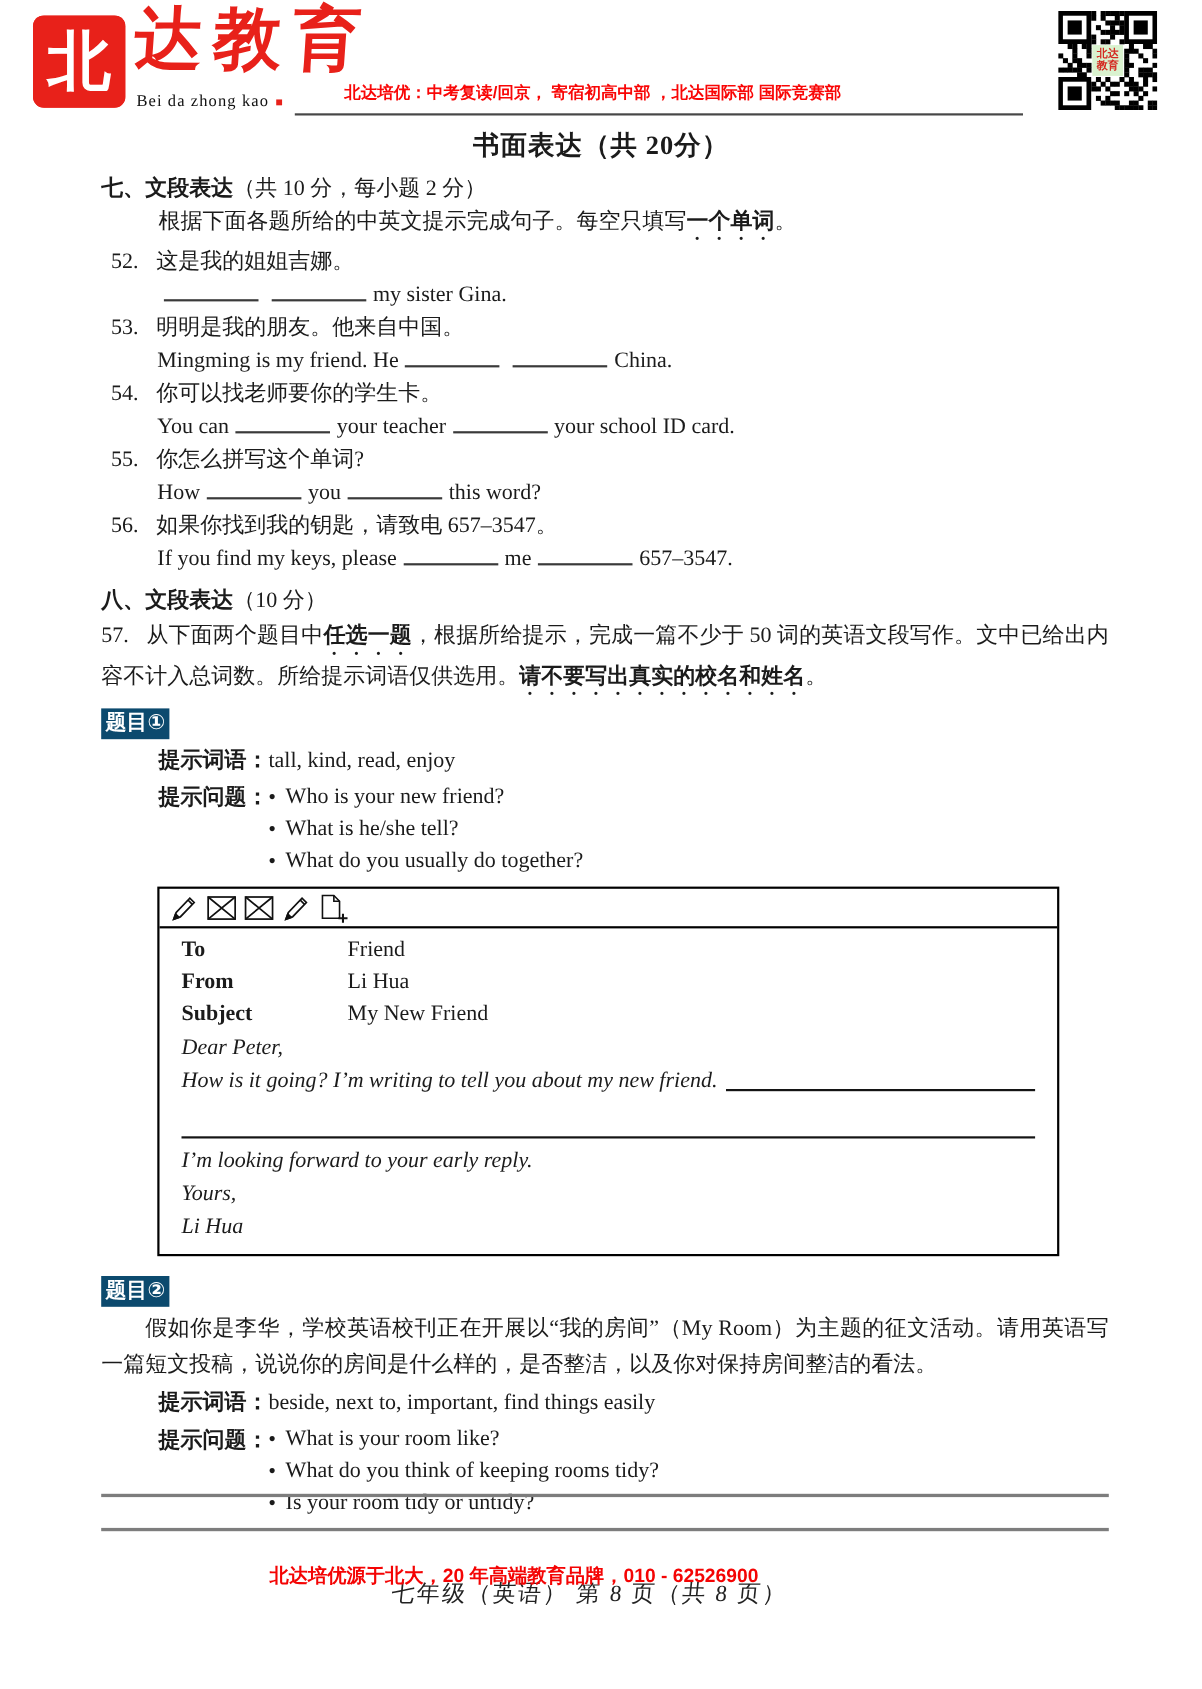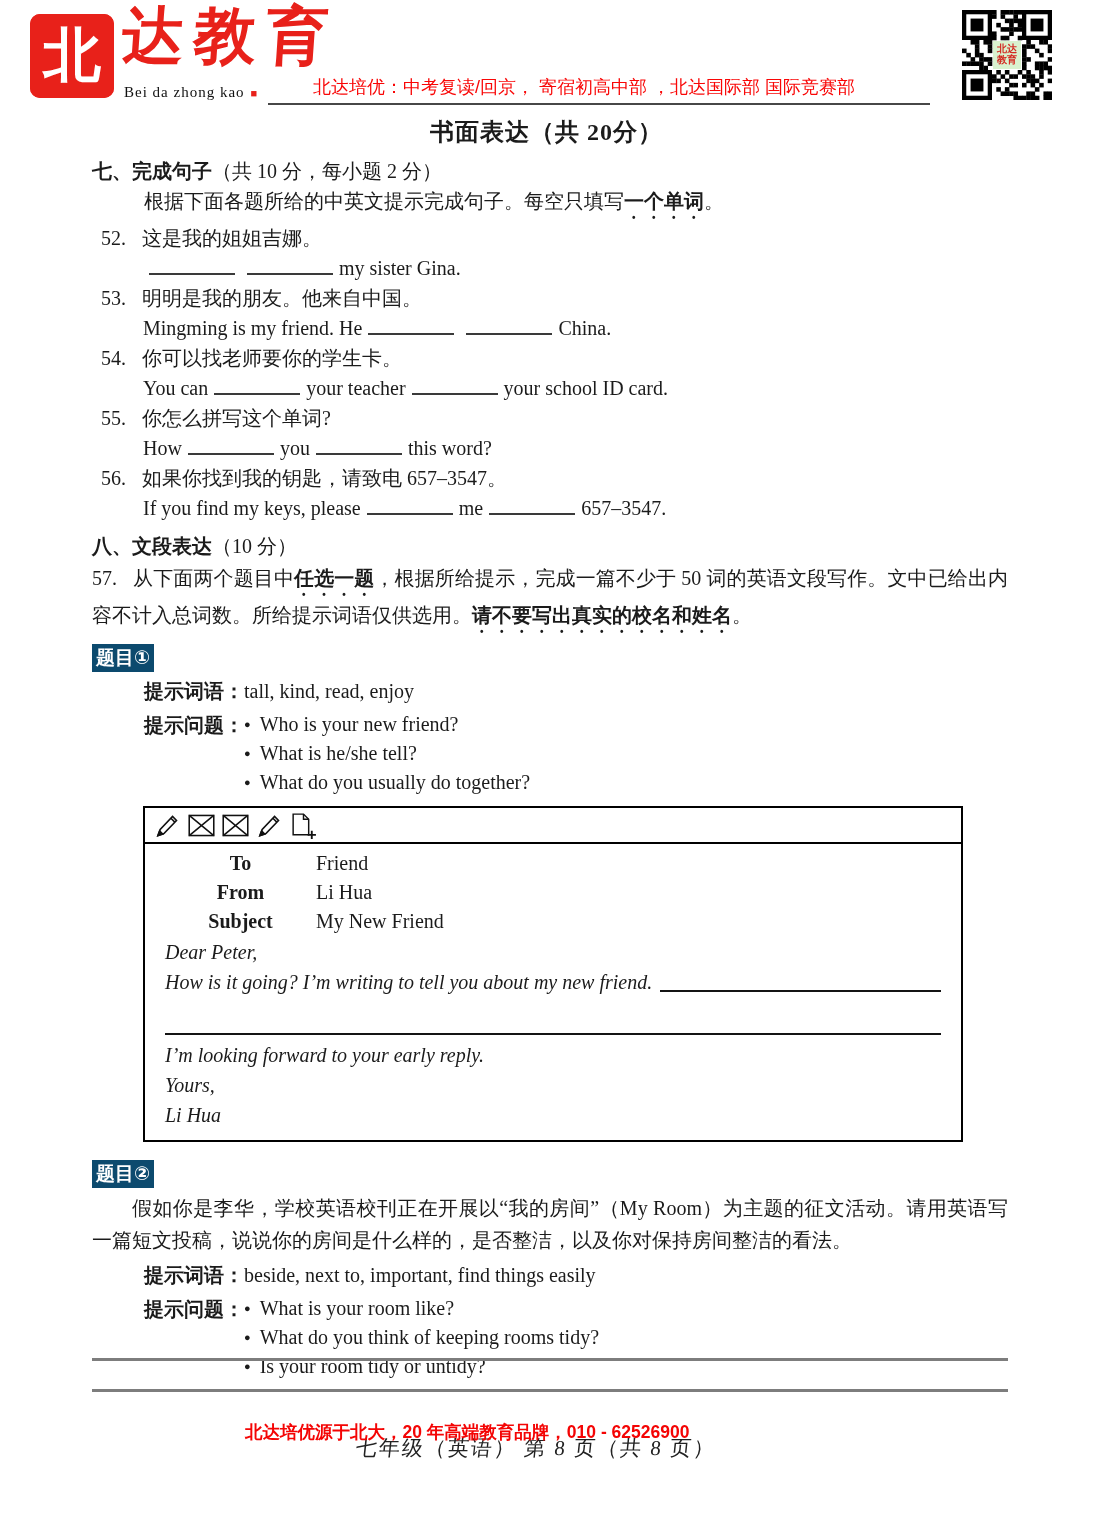--- a/index.html
+++ b/index.html
@@ -9,21 +9,21 @@
   
   .header{position:relative;height:110px;}
   .seal{position:absolute;left:30px;top:14px;width:84px;height:84px;background:#e8211a;
         border-radius:10px;display:flex;align-items:center;justify-content:center;
         color:#fff;font-weight:bold;font-size:58px;font-family:"Liberation Sans","DejaVu Sans",sans-serif;
         box-shadow:0 0 0 2px #e8211a inset;}
   .brand{position:absolute;left:122px;top:2px;font-size:62px;font-weight:bold;color:#e8211a;
          letter-spacing:10px;transform:skewX(-4deg);line-height:1.1;}
   .subtitle{position:absolute;left:124px;top:84px;font-size:15px;color:#101010;letter-spacing:1px;}
   .subtitle .sq{color:#e8211a;font-size:11px;margin-left:6px;}
-  .banner{position:absolute;left:313px;top:75px;font-size:18px;font-weight:normal;color:#f90606;
+  .banner{position:absolute;left:313px;top:75px;font-size:15px;font-weight:bold;color:#f90606;
           font-family:"Liberation Sans","DejaVu Sans",sans-serif;white-space:nowrap;}
   .banner-line{position:absolute;left:268px;top:103px;width:662px;height:2px;background:#474747;}
   .qr{position:absolute;right:41px;top:10px;width:90px;height:90px;}
 
   
   .doc-title{margin:6px 0 0;text-align:center;font-size:24px;font-weight:bold;letter-spacing:1px;}
 
   
   .content{padding:0 85px 0 92px;}
   .sec-heading{margin-top:9px;font-size:20px;line-height:29px;}
@@ -47,21 +47,21 @@
   .hint-row{display:flex;padding-left:52px;font-size:20px;line-height:30px;margin-top:4px;}
   .hint-label{white-space:nowrap;font-family:"Liberation Sans","DejaVu Sans",sans-serif;font-weight:bold;}
   .hint-list{list-style:none;margin:0;padding:0;}
   .hint-list li{line-height:29px;}
   .bullet{font-size:11px;vertical-align:3px;margin-right:9px;}
 
   
   .email{margin:9px 0 0 51px;width:816px;border:2px solid #000;}
   .email-toolbar{display:flex;align-items:center;gap:5px;padding:4px 6px 3px 8px;border-bottom:2px solid #000;}
   .icon{width:29px;height:27px;flex:0 0 auto;}
-  .email-fields{padding:5px 20px 0;text-align:center;}
+  .email-fields{padding:5px 20px 0;}
   .f-row{display:flex;font-size:20px;line-height:29px;}
   .f-label{width:151px;font-weight:bold;}
   .email-body{padding:1px 20px 10px;font-style:italic;font-size:20px;line-height:30px;}
   .email-body p{margin:0;}
   .line-with-fill{display:flex;}
   .fill{flex:1;border-bottom:2px solid #141414;margin:0 0 5px 8px;}
   .write-line{height:36px;border-bottom:2px solid #141414;margin-bottom:5px;}
 
   
   .rule{position:absolute;left:92px;width:916px;height:3px;background:#7d7d7d;}
@@ -221,21 +221,21 @@
         <text x="45" y="42" text-anchor="middle" font-size="10" fill="#d42a22" font-weight="bold">北达</text>
         <text x="45" y="53" text-anchor="middle" font-size="10" fill="#d42a22" font-weight="bold">教育</text>
       </svg>
   </div>
 
   <div class="doc-title">书面表达（共 20分）</div>
 
   <div class="content">
 
     <div class="sec-heading">
-      <span class="hei">七、完成句子</span><span>（共 10 分，每小题 2 分）</span>
+      <span class="hei">七、文段表达</span><span>（共 10 分，每小题 2 分）</span>
     </div>
     <div class="instruction">
       <span>根据下面各题所给的中英文提示完成句子。每空只填写</span><span class="dots">一个单词</span><span>。</span>
     </div>
 
     <div class="q">
       <div class="q-cn"><span class="q-num">52.</span><span>这是我的姐姐吉娜。</span></div>
       <div class="q-en"><span class="blank"></span><span class="blank"></span><span>my sister Gina.</span></div>
     </div>
     <div class="q">

